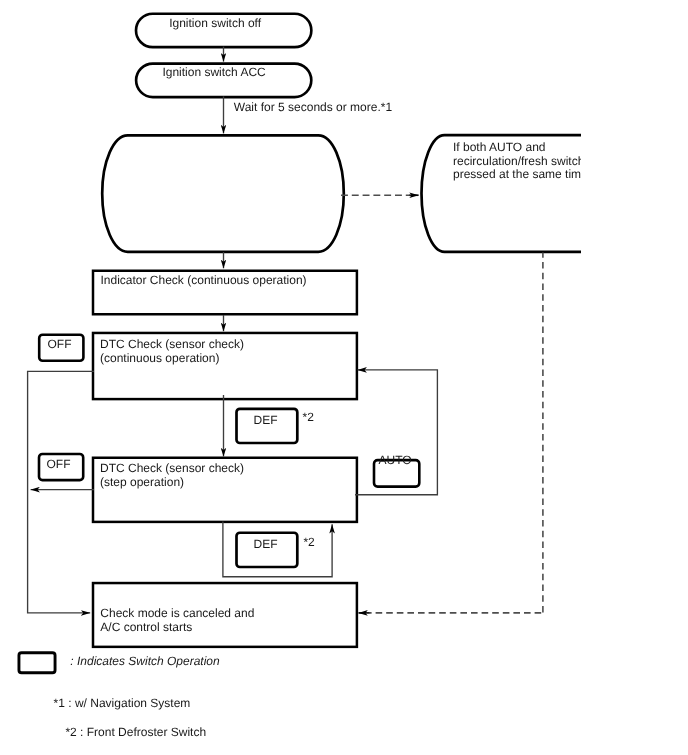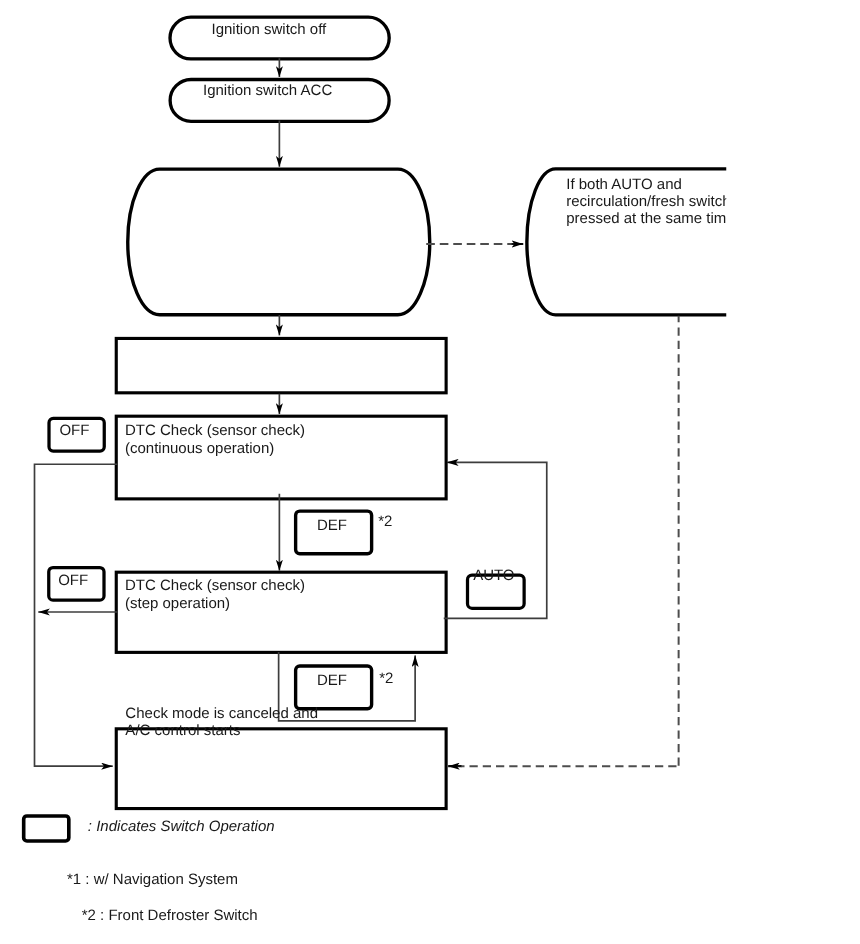--- a/index.html
+++ b/index.html
@@ -55,32 +55,34 @@
     <path d="M94,489.6 L30.6,489.6" stroke="#3d3d3d" stroke-width="1.35" fill="none" marker-end="url(#ah)"></path>
     <path d="M94,371.4 L27.6,371.4 L27.6,612.9 L90.2,612.9" stroke="#3d3d3d" stroke-width="1.35" fill="none" marker-end="url(#ah)"></path>
     <path d="M222.9,521.5 L222.9,576.7 L332.1,576.7 L332.1,524.3" stroke="#3d3d3d" stroke-width="1.35" fill="none" marker-end="url(#ah)"></path>
   </svg>
 
   <div class="lbl" style="left:169.2px;top:16.6px;">Ignition switch off</div>
   <div class="lbl" style="left:162.4px;top:66.4px;">Ignition switch ACC</div>
   <div class="lbl" style="left:442px;top:141px;margin-left:11px;">If both AUTO and
 recirculation/fresh switches are not
 pressed at the same time</div>
+  <div class="lbl" style="left:100.5px;top:274.2px;">Indicator Check (continuous operation)</div>
   <div class="lbl" style="left:100px;top:338px;">DTC Check (sensor check)
 (continuous operation)</div>
   <div class="lbl" style="left:100px;top:462px;">DTC Check (sensor check)
 (step operation)</div>
-  <div class="lbl" style="left:100.3px;top:564px;">Check mode is canceled and
+  <div class="lbl" style="left:100.3px;top:607px;">Check mode is canceled and
 A/C control starts</div>
 
   <div class="lbl" style="left:47.5px;top:337.5px;">OFF</div>
   <div class="lbl" style="left:46.5px;top:457.8px;">OFF</div>
   <div class="lbl" style="left:378.5px;top:454px;">AUTO</div>
   <div class="lbl" style="left:253.5px;top:414px;">DEF</div>
   <div class="lbl" style="left:253.5px;top:538.4px;">DEF</div>
 
+  <div class="lbl" style="left:233.8px;top:101.2px;">Wait for 5 seconds or more.*1</div>
   <div class="lbl" style="left:302.6px;top:411px;">*2</div>
   <div class="lbl" style="left:303.4px;top:536px;">*2</div>
 
   <div class="lbl" style="left:70.3px;top:655.2px;font-style:italic;">: Indicates Switch Operation</div>
   <div class="lbl" style="left:53.6px;top:697.2px;">*1 : w/ Navigation System</div>
   <div class="lbl" style="left:53.4px;top:726.2px;margin-left:12px;">*2 : Front Defroster Switch</div>
 </div>
 
 </body></html>

